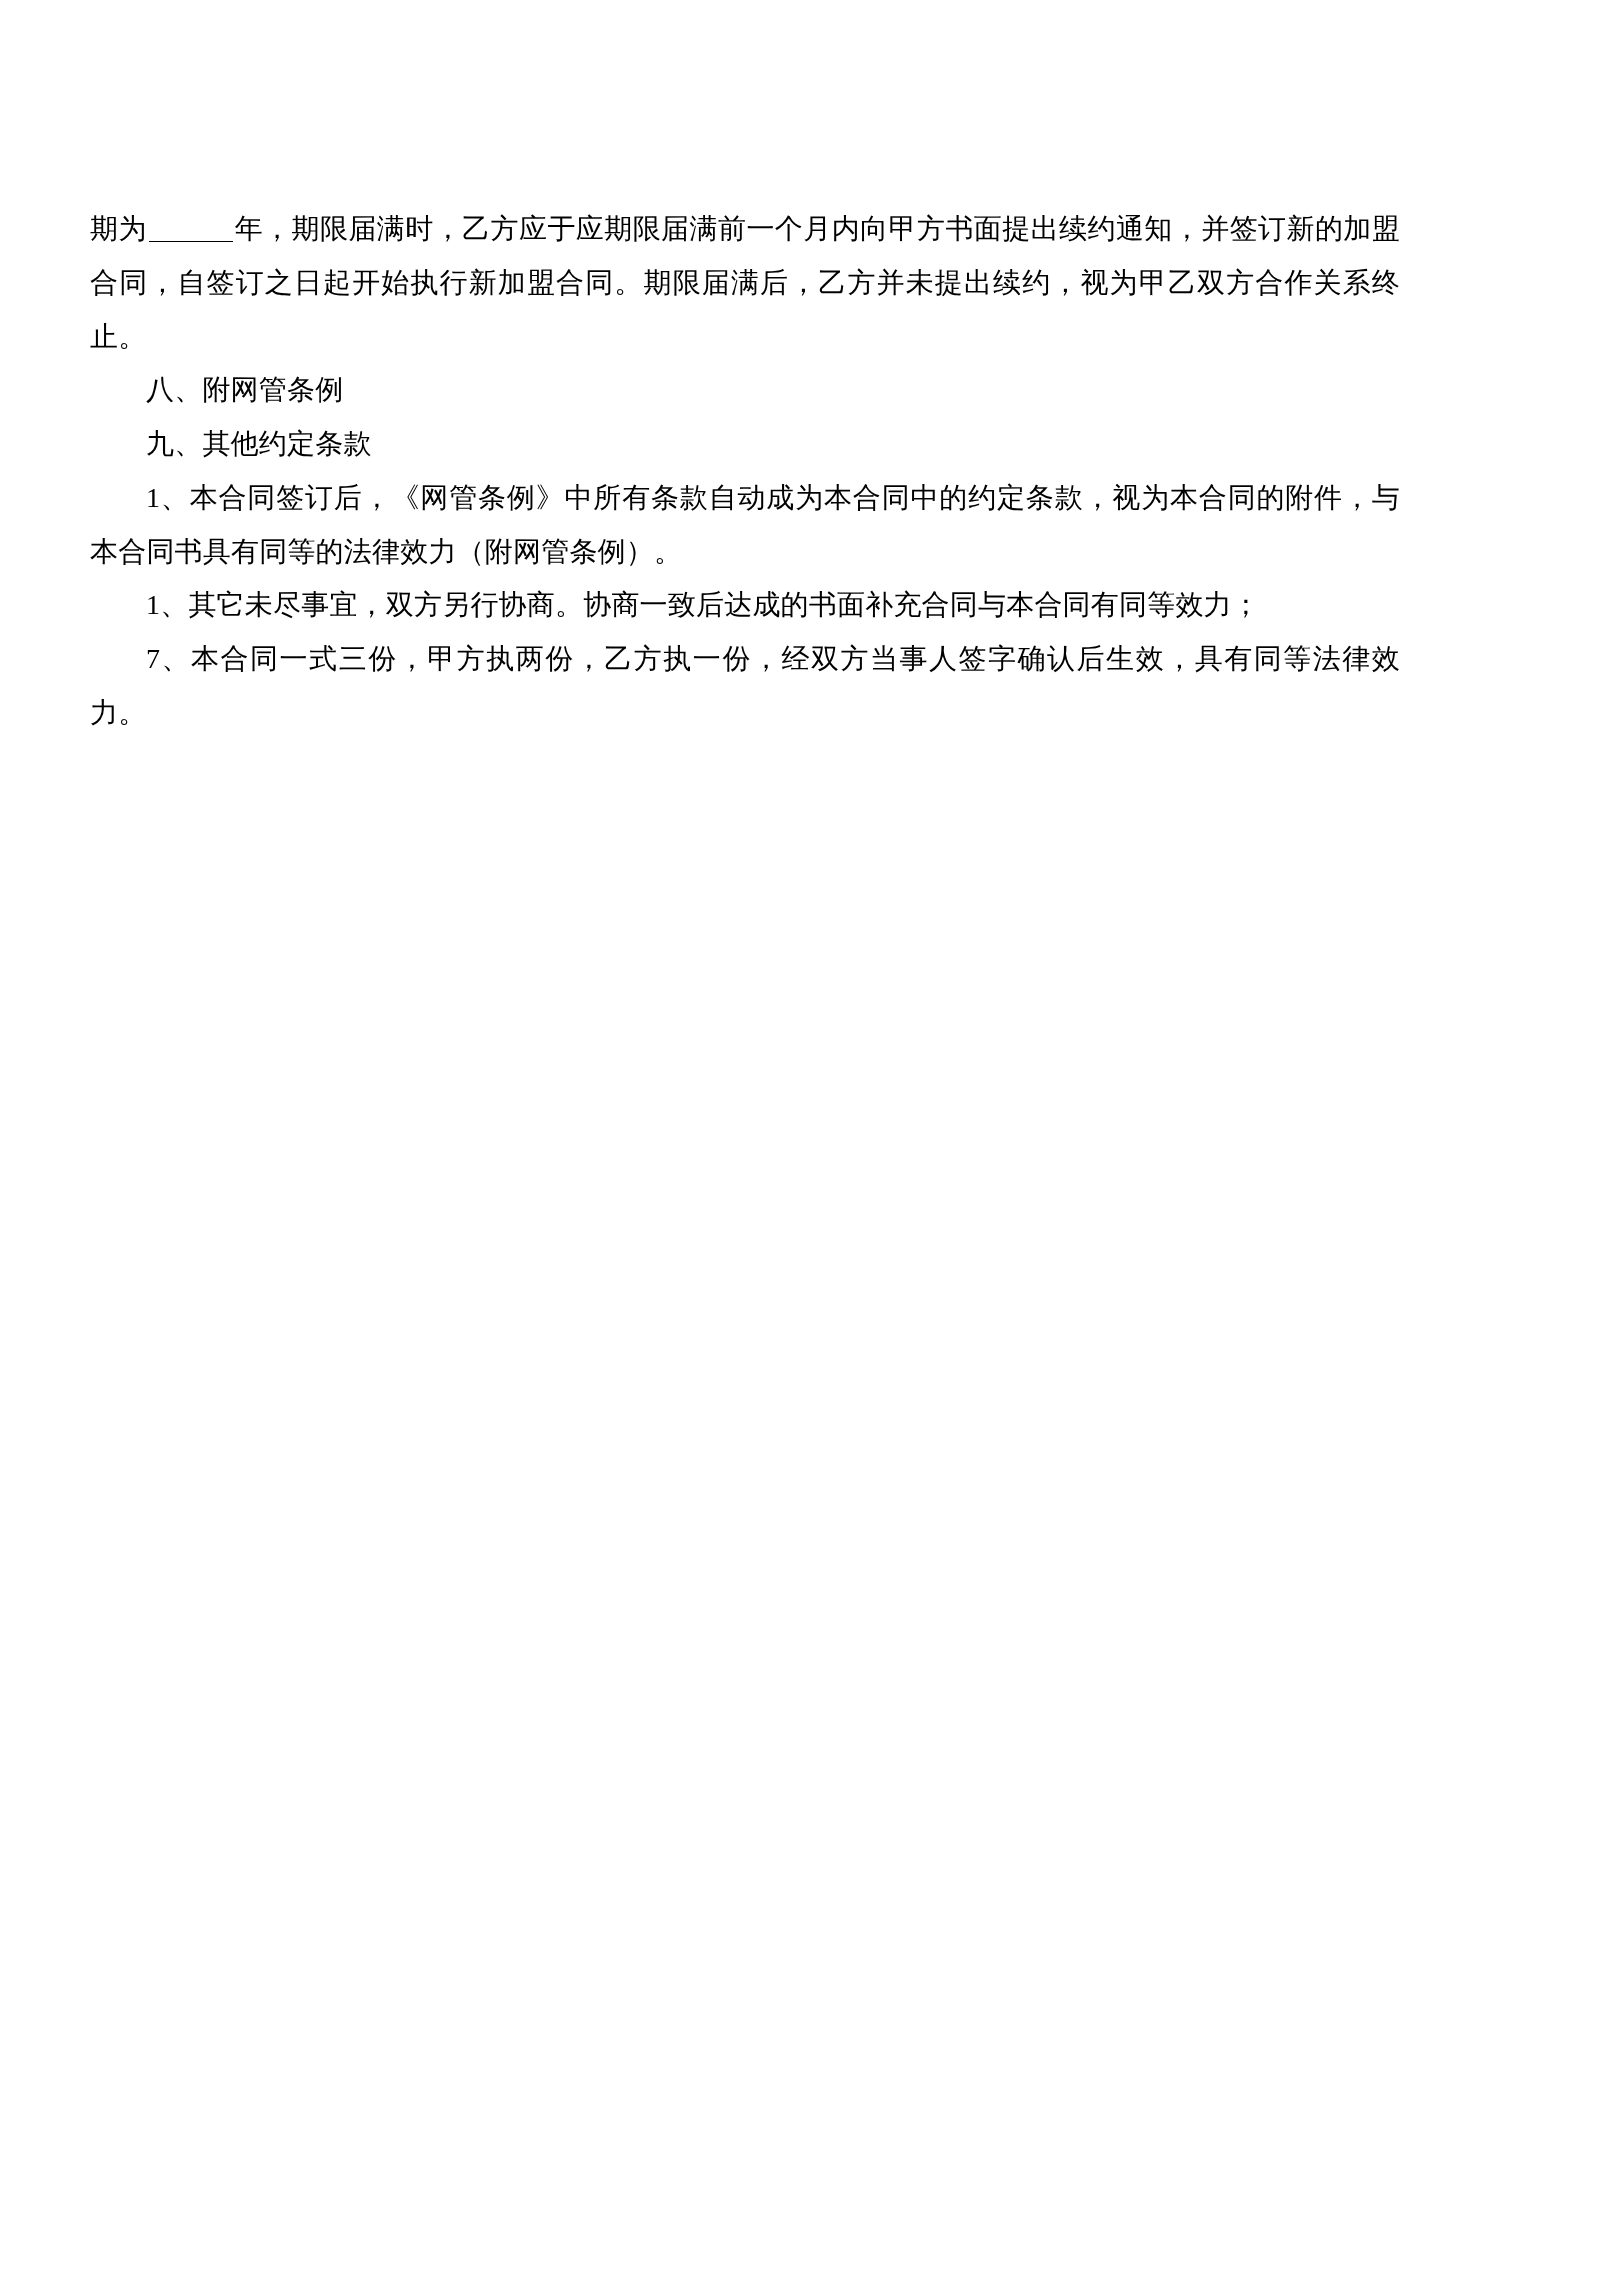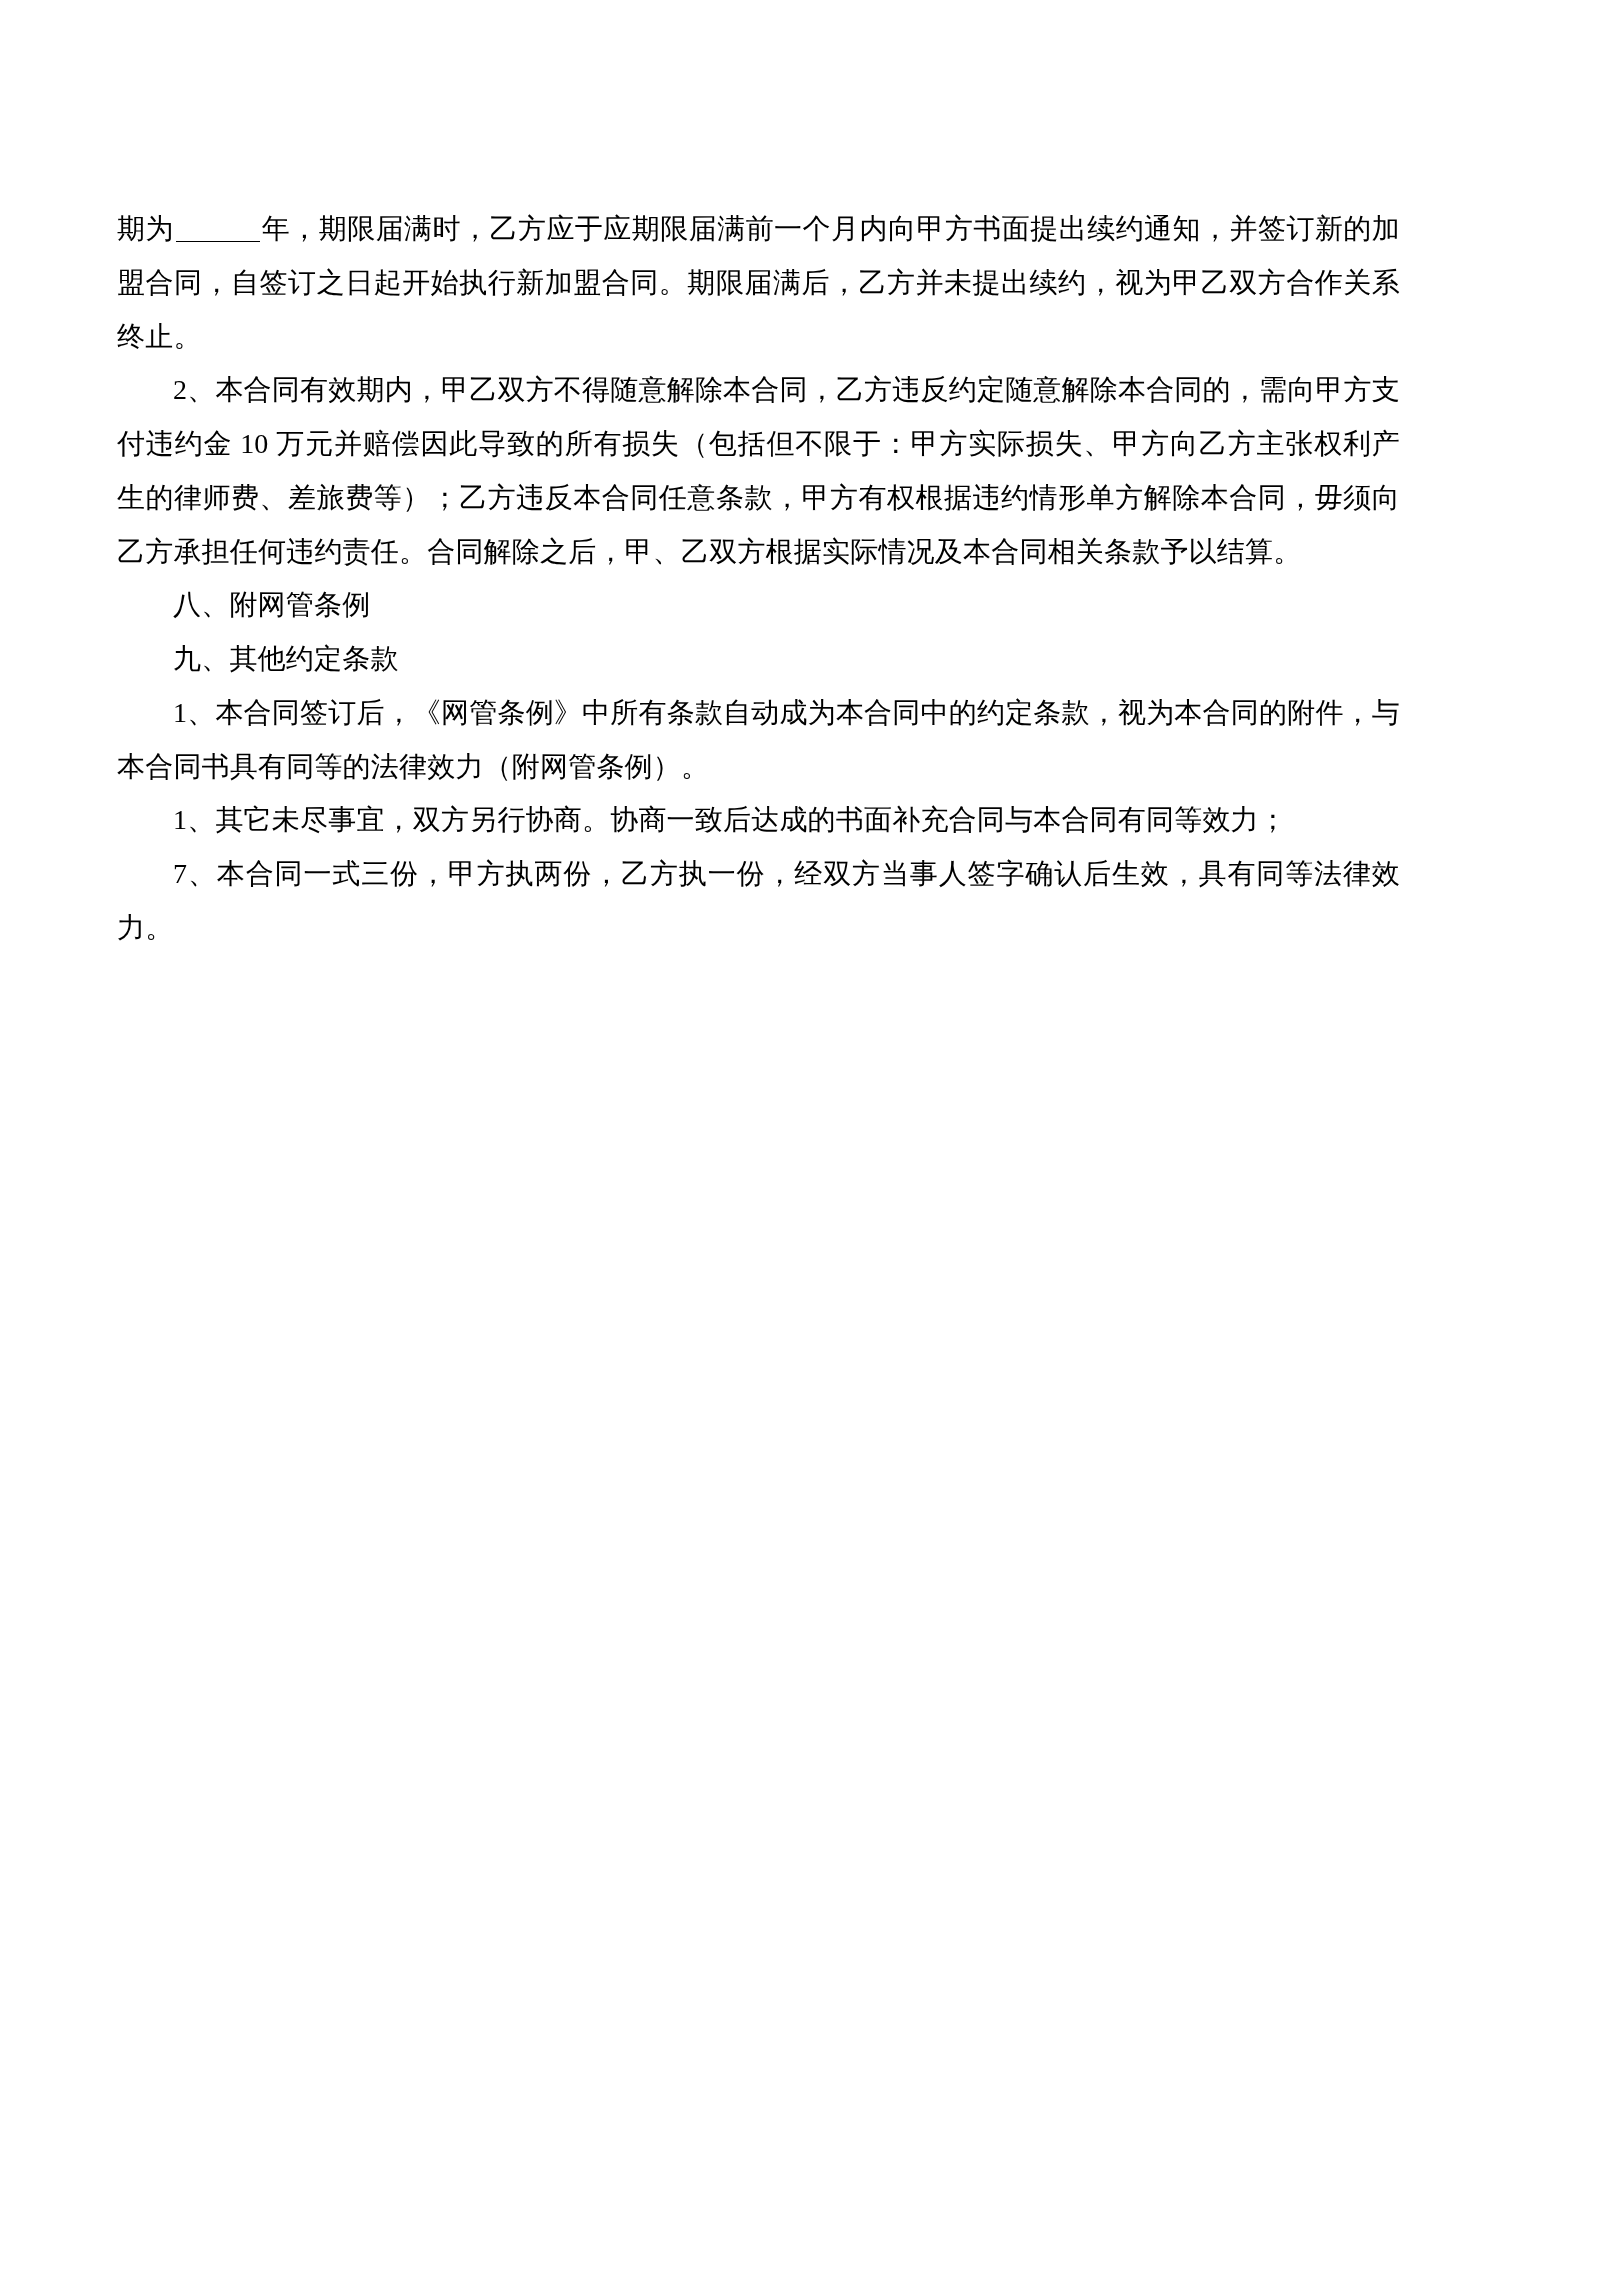--- a/index.html
+++ b/index.html
@@ -12,21 +12,21 @@
     height: 2294px;
     font-family: "Liberation Serif", "DejaVu Serif", serif;
     color: #000000;
   }
   .page {
     position: relative;
     width: 1623px;
     height: 2294px;
     background: #ffffff;
     box-sizing: border-box;
-    padding: 202px 223px 0 117px;
+    padding: 202px 223px 0 90px;
   }
   .doc-body {
     font-size: 28px;
     line-height: 1.92;
     text-align: justify;
     text-justify: inter-ideograph;
     letter-spacing: 0.2px;
   }
   p.para {
     margin: 0 0 0 0;
@@ -45,21 +45,20 @@
   }
 </style>
 </head>
 <body>
 
 <div class="page">
   <div class="doc-body">
 
     <p class="para"><span>期为</span><span class="blank-line"></span><span>年，期限届满时，乙方应于应期限届满前一个月内向甲方书面提出续约通知，并签订新的加盟合同，自签订之日起开始执行新加盟合同。期限届满后，乙方并未提出续约，视为甲乙双方合作关系终止。</span></p>
 
-    <p class="para indent">2、本合同有效期内，甲乙双方不得随意解除本合同，乙方违反约定随意解除本合同的，需向甲方支付违约金 10 万元并赔偿因此导致的所有损失（包括但不限于：甲方实际损失、甲方向乙方主张权利产生的律师费、差旅费等）；乙方违反本合同任意条款，甲方有权根据违约情形单方解除本合同，毋须向乙方承担任何违约责任。合同解除之后，甲、乙双方根据实际情况及本合同相关条款予以结算。</p>
 
     <p class="para indent">八、附网管条例</p>
 
 
     <p class="para indent">九、其他约定条款</p>
 
     <p class="para indent">1、本合同签订后，《网管条例》中所有条款自动成为本合同中的约定条款，视为本合同的附件，与本合同书具有同等的法律效力（附网管条例）。</p>
 
 
     <p class="para indent">1、其它未尽事宜，双方另行协商。协商一致后达成的书面补充合同与本合同有同等效力；</p>

